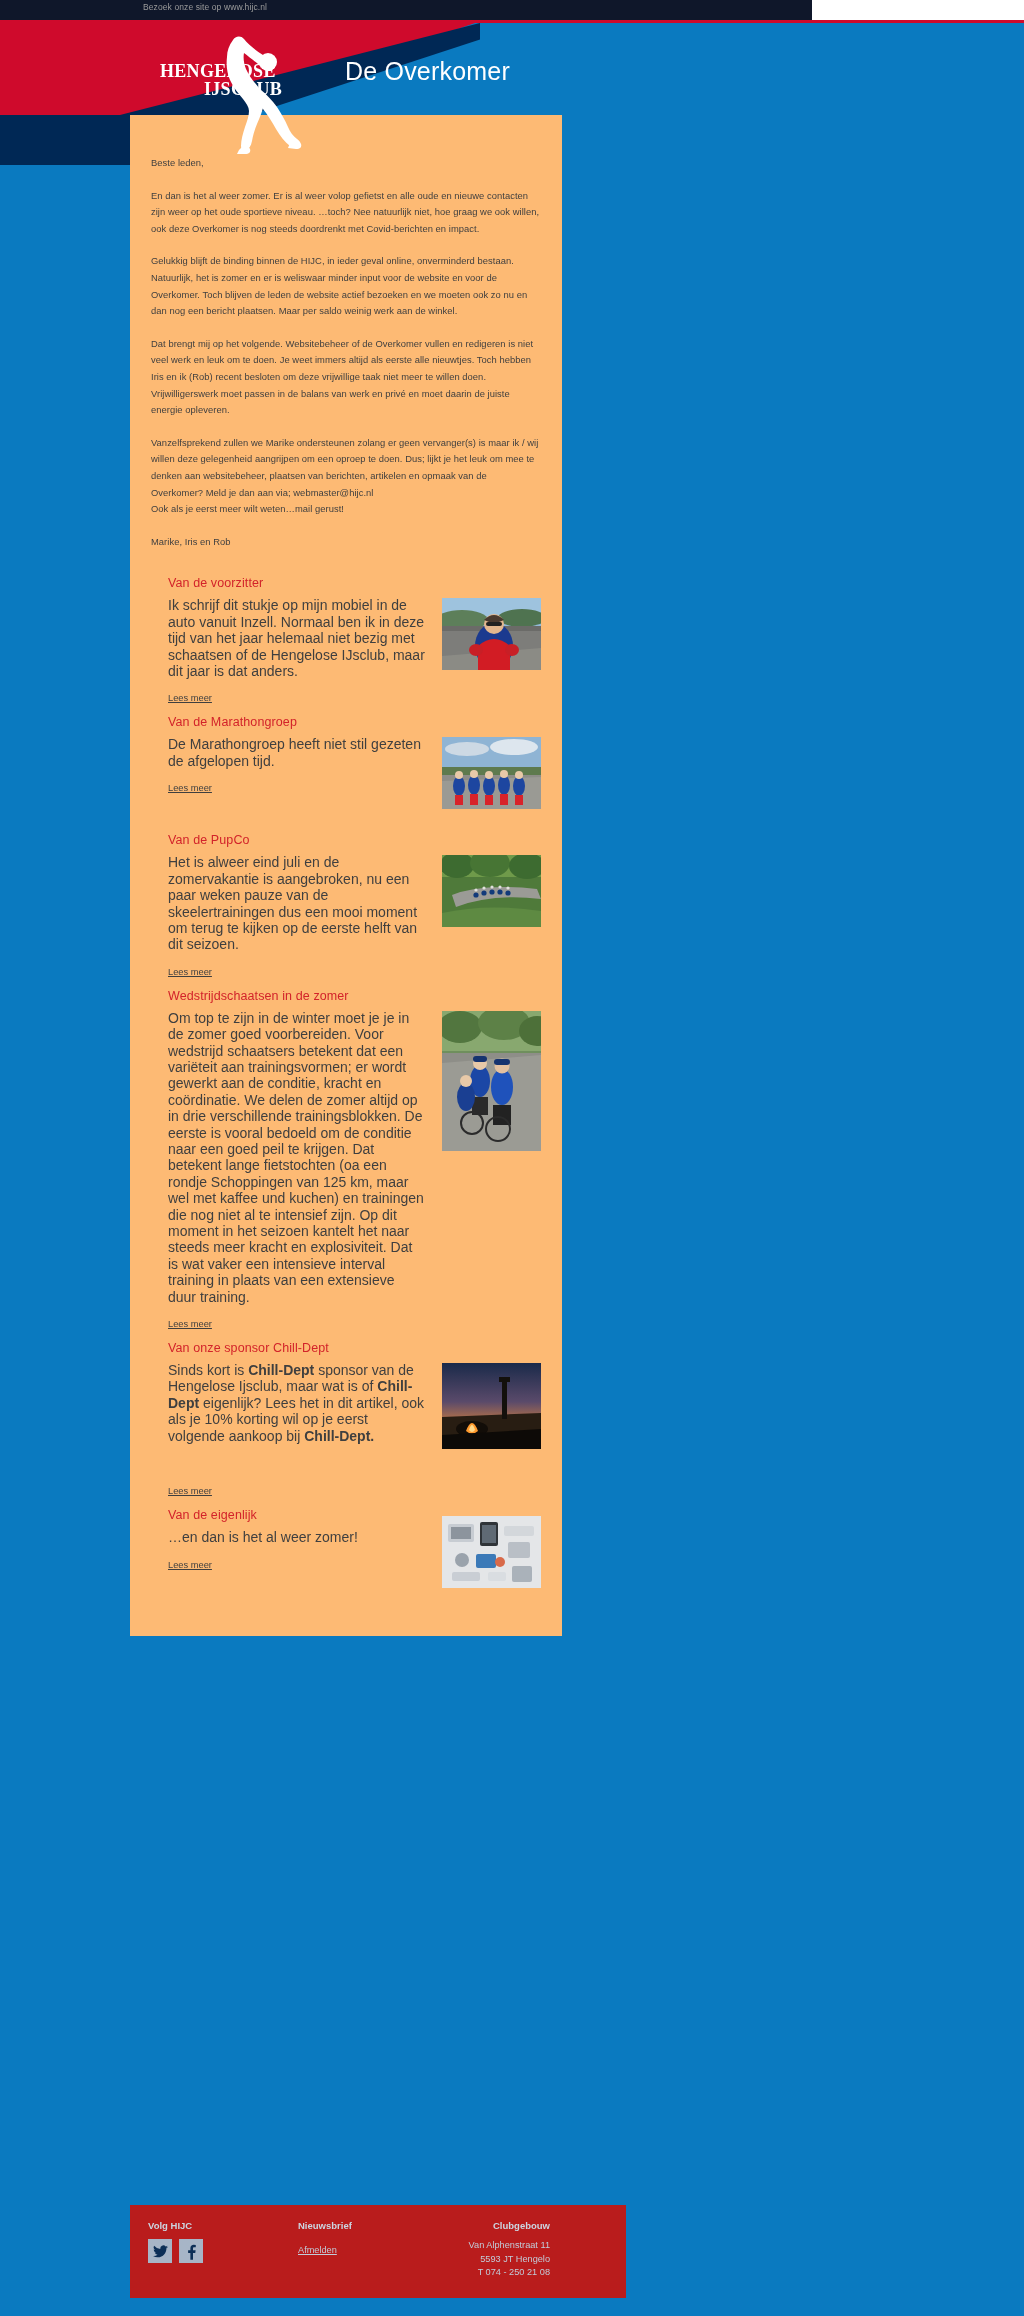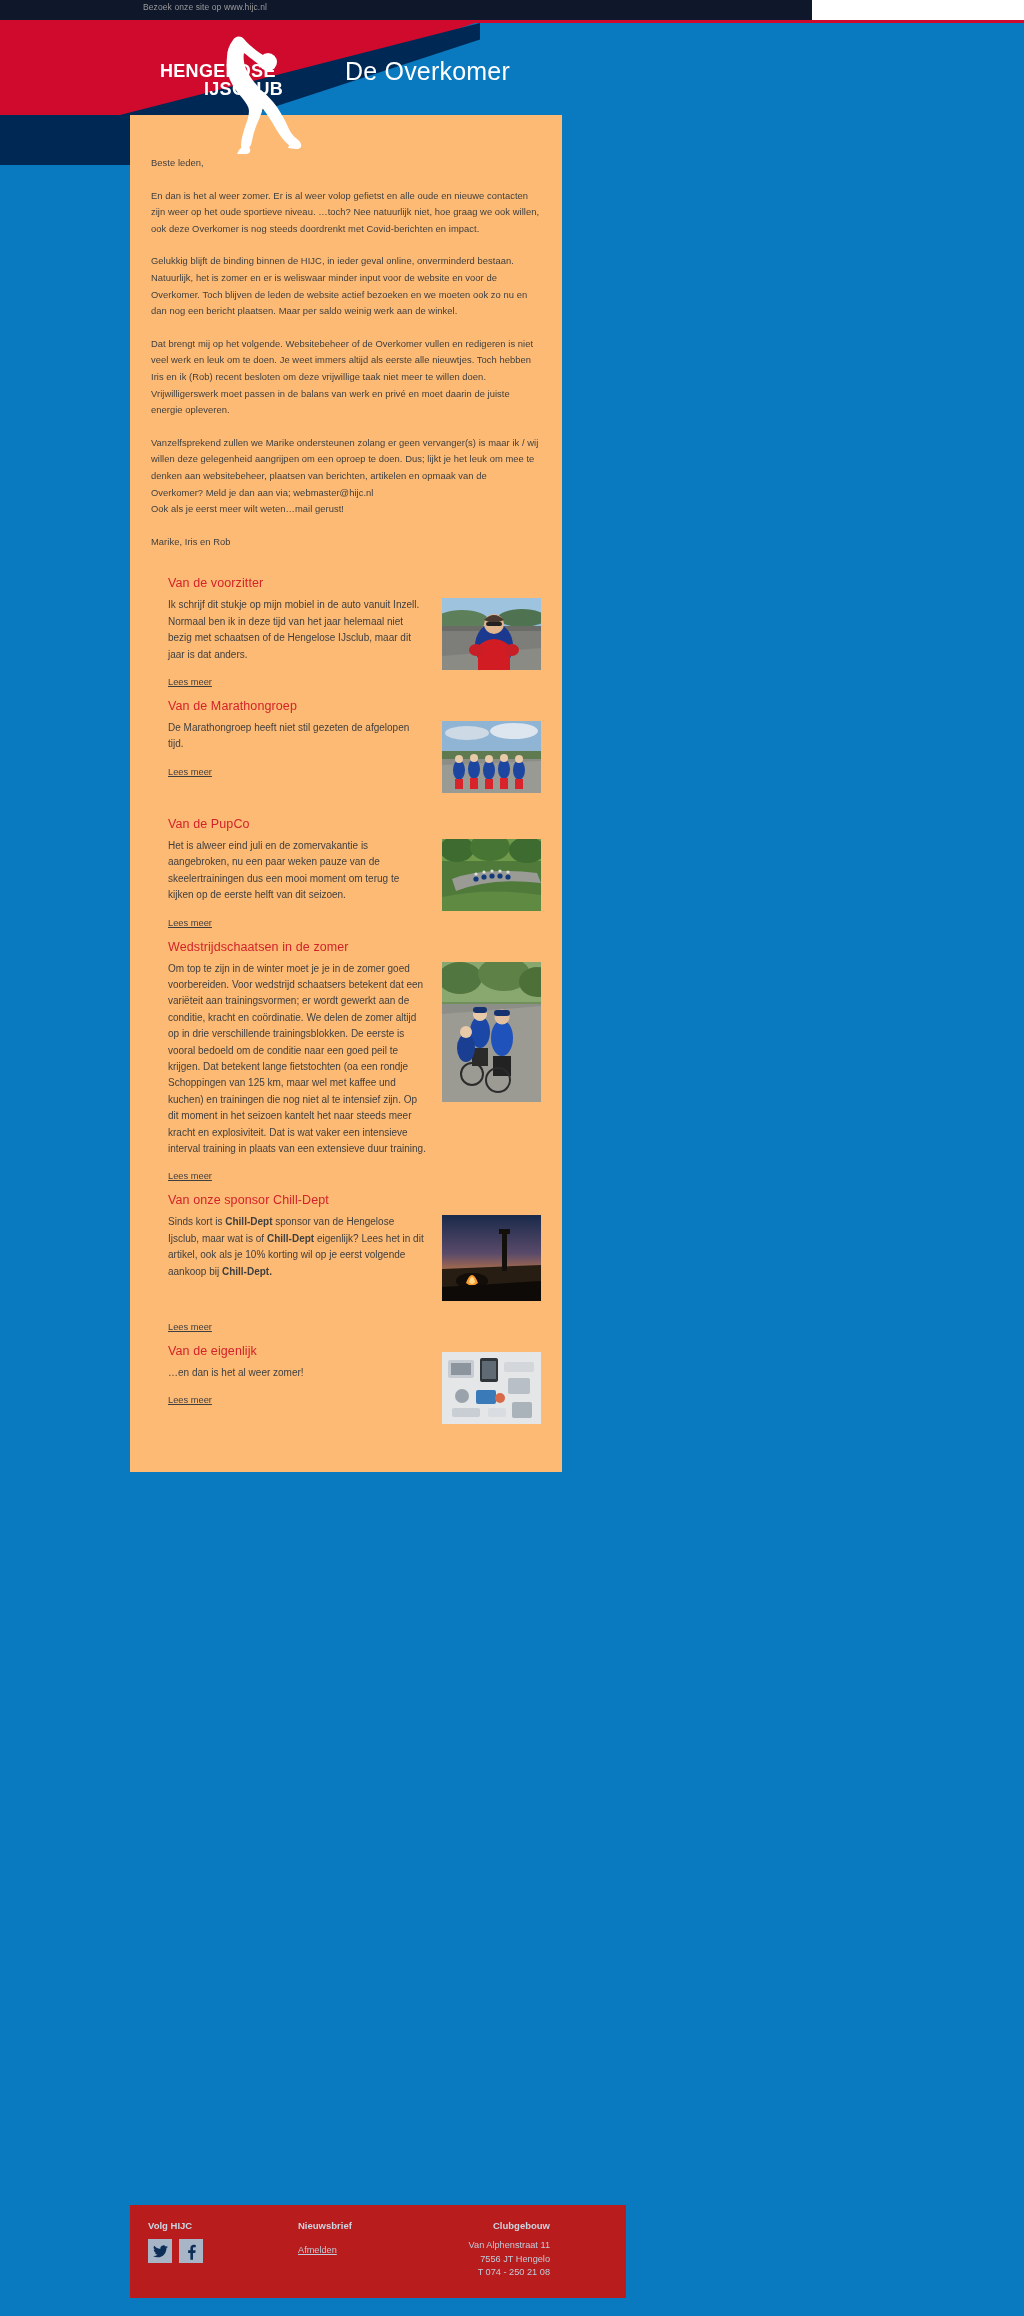--- a/index.html
+++ b/index.html
@@ -63,21 +63,21 @@
     clip-path: polygon(0 0, 100% 0, 67% 100%, 0 100%);
   }
 
   
   .logo {
     position:absolute; left:155px; top:40px; width:175px; height:110px;
     z-index:6;
   }
   .logo-text {
     position:absolute; left:5px; top:22px; width:120px;
-    font-family:Liberation Sans, sans-serif; color:#ffffff;
+    font-family:Liberation Serif, serif; color:#ffffff;
     font-weight:bold; font-size:18px; line-height:18px;
     letter-spacing:.3px; text-align:left;
   }
   .logo-text .l2 { display:block;margin-left:44px; }
   .skater { position:absolute; left:60px; top:-8px; }
 
   
   .content {
     position:absolute; left:130px; top:115px; width:432px;
     background:#fdba74;
@@ -94,21 +94,21 @@
   .p.sig { margin-top:16px; margin-bottom:0; }
 
   
   .articles { padding:0 21px 10px 21px; }
   .article { position:relative; padding:0 0 0 17px; margin-bottom:10px; }
   .art-head {
     font-size:12.5px; color:#d2232a; font-weight:400;
     margin:0 0 7px 0; letter-spacing:.1px;
   }
   .art-body {
-    font-size:10px; line-height:16.4px; color:#3f3f3f;
+    font-size:14px; line-height:16.4px; color:#3f3f3f;
     margin:0; padding-right:115px;
   }
   .art-body b { font-weight:bold; color:#3f3f3f; }
   .art-link {
     display:inline-block; margin-top:14px;
     font-size:9.3px; color:#3f3f3f; text-decoration:underline;
     cursor:pointer;
   }
   .art-thumb {
     position:absolute; right:0; top:22px;
@@ -403,21 +403,21 @@
           </div>
         </div>
       </div>
       <div class="fc2">
         <div class="f-head">Nieuwsbrief</div>
         <a class="f-link">Afmelden</a>
       </div>
       <div class="fc3">
         <div class="f-head">Clubgebouw</div>
         <div class="f-line">Van Alphenstraat 11</div>
-        <div class="f-line">7556 JT Hengelo</div>
+        <div class="f-line">5593 JT Hengelo</div>
         <div class="f-line">T 074 - 250 21 08</div>
       </div>
     </div>
   </div>
 
   <div class="bottom-blue"></div>
 
 </div>
 
 </body></html>

